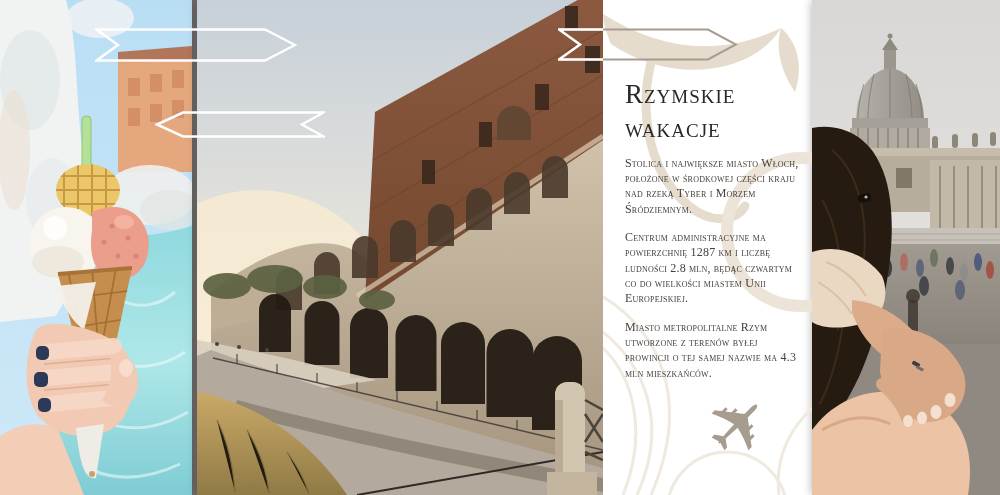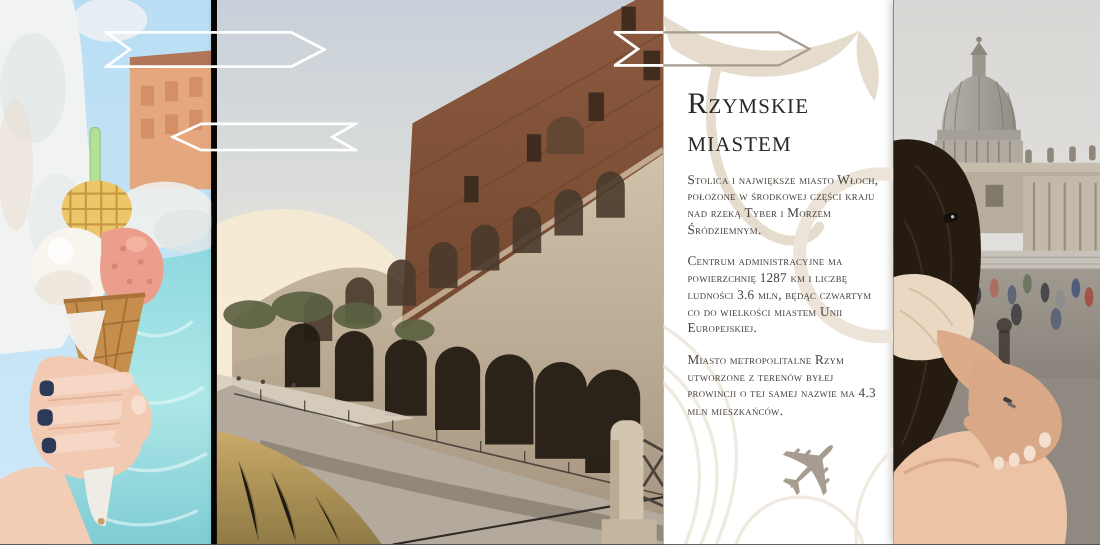--- a/index.html
+++ b/index.html
@@ -1,16 +1,16 @@
 <!DOCTYPE html>
 <html><head>
 <meta charset="utf-8">
 <style>
   html,body{margin:0;padding:0;background:#888;}
-  .canvas{position:relative;width:1000px;height:495px;background:#000000;overflow:hidden;
+  .canvas{position:relative;width:1000px;height:495px;background:#737373;overflow:hidden;
           font-family:"Liberation Serif",serif;}
   .photo{position:absolute;top:0;height:495px;overflow:hidden;box-shadow:0 0 9px rgba(40,30,20,.35);}
   .photo svg{display:block;}
   .photo-left{left:0;width:192px;}
   .photo-mid{left:197px;width:406px;}
   .photo-right{left:812px;width:188px;}
   .panel{position:absolute;top:0;left:603px;width:209px;height:495px;background:#ffffff;overflow:hidden;}
   .panel .ornament{position:absolute;left:0;top:0;z-index:1;}
   .panel-content{position:relative;z-index:2;padding:78px 14px 0 22px;}
   .page-title{margin:0 0 10px 0;font-weight:400;font-size:27px;line-height:1.25;
@@ -258,23 +258,23 @@
       <circle cx="198" cy="232" r="74" stroke="#ece4d8" stroke-width="12" fill="none"></circle>
       <g stroke="#efe9e0" stroke-width="3" fill="none">
         <path d="M-8,292 C60,330 88,402 48,495"></path>
         <path d="M-14,322 C44,360 66,424 34,495"></path>
         <path d="M20,495 C44,436 34,372 -10,340"></path>
         <path d="M209,408 C184,432 172,462 176,495"></path>
       </g>
       <circle cx="124" cy="512" r="60" stroke="#efe9e0" stroke-width="3" fill="none"></circle>
     </svg>
     <div class="panel-content">
-      <h1 class="page-title"><span>Rzymskie</span><br><span>miastem</span></h1>
+      <h1 class="page-title"><span>Rzymskie</span><br><span>wakacje</span></h1>
       <p>Stolica i największe miasto Włoch, położone w środkowej części kraju nad rzeką Tyber i Morzem Śródziemnym.</p>
-      <p>Centrum administracyjne ma powierzchnię 1287 km i liczbę ludności 3.6 mln, będąc czwartym co do wielkości miastem Unii Europejskiej.</p>
+      <p>Centrum administracyjne ma powierzchnię 1287 km i liczbę ludności 2.8 mln, będąc czwartym co do wielkości miastem Unii Europejskiej.</p>
       <p>Miasto metropolitalne Rzym utworzone z terenów byłej prowincji o tej samej nazwie ma 4.3 mln mieszkańców.</p>
     </div>
     <div class="plane">✈</div>
   </div>
 
   <div class="photo photo-right">
     <svg width="188" height="495" viewBox="0 0 188 495">
       <defs>
         <linearGradient id="skyR" x1="0" y1="0" x2="0" y2="1">
           <stop offset="0" stop-color="#d8d7d5"></stop>

